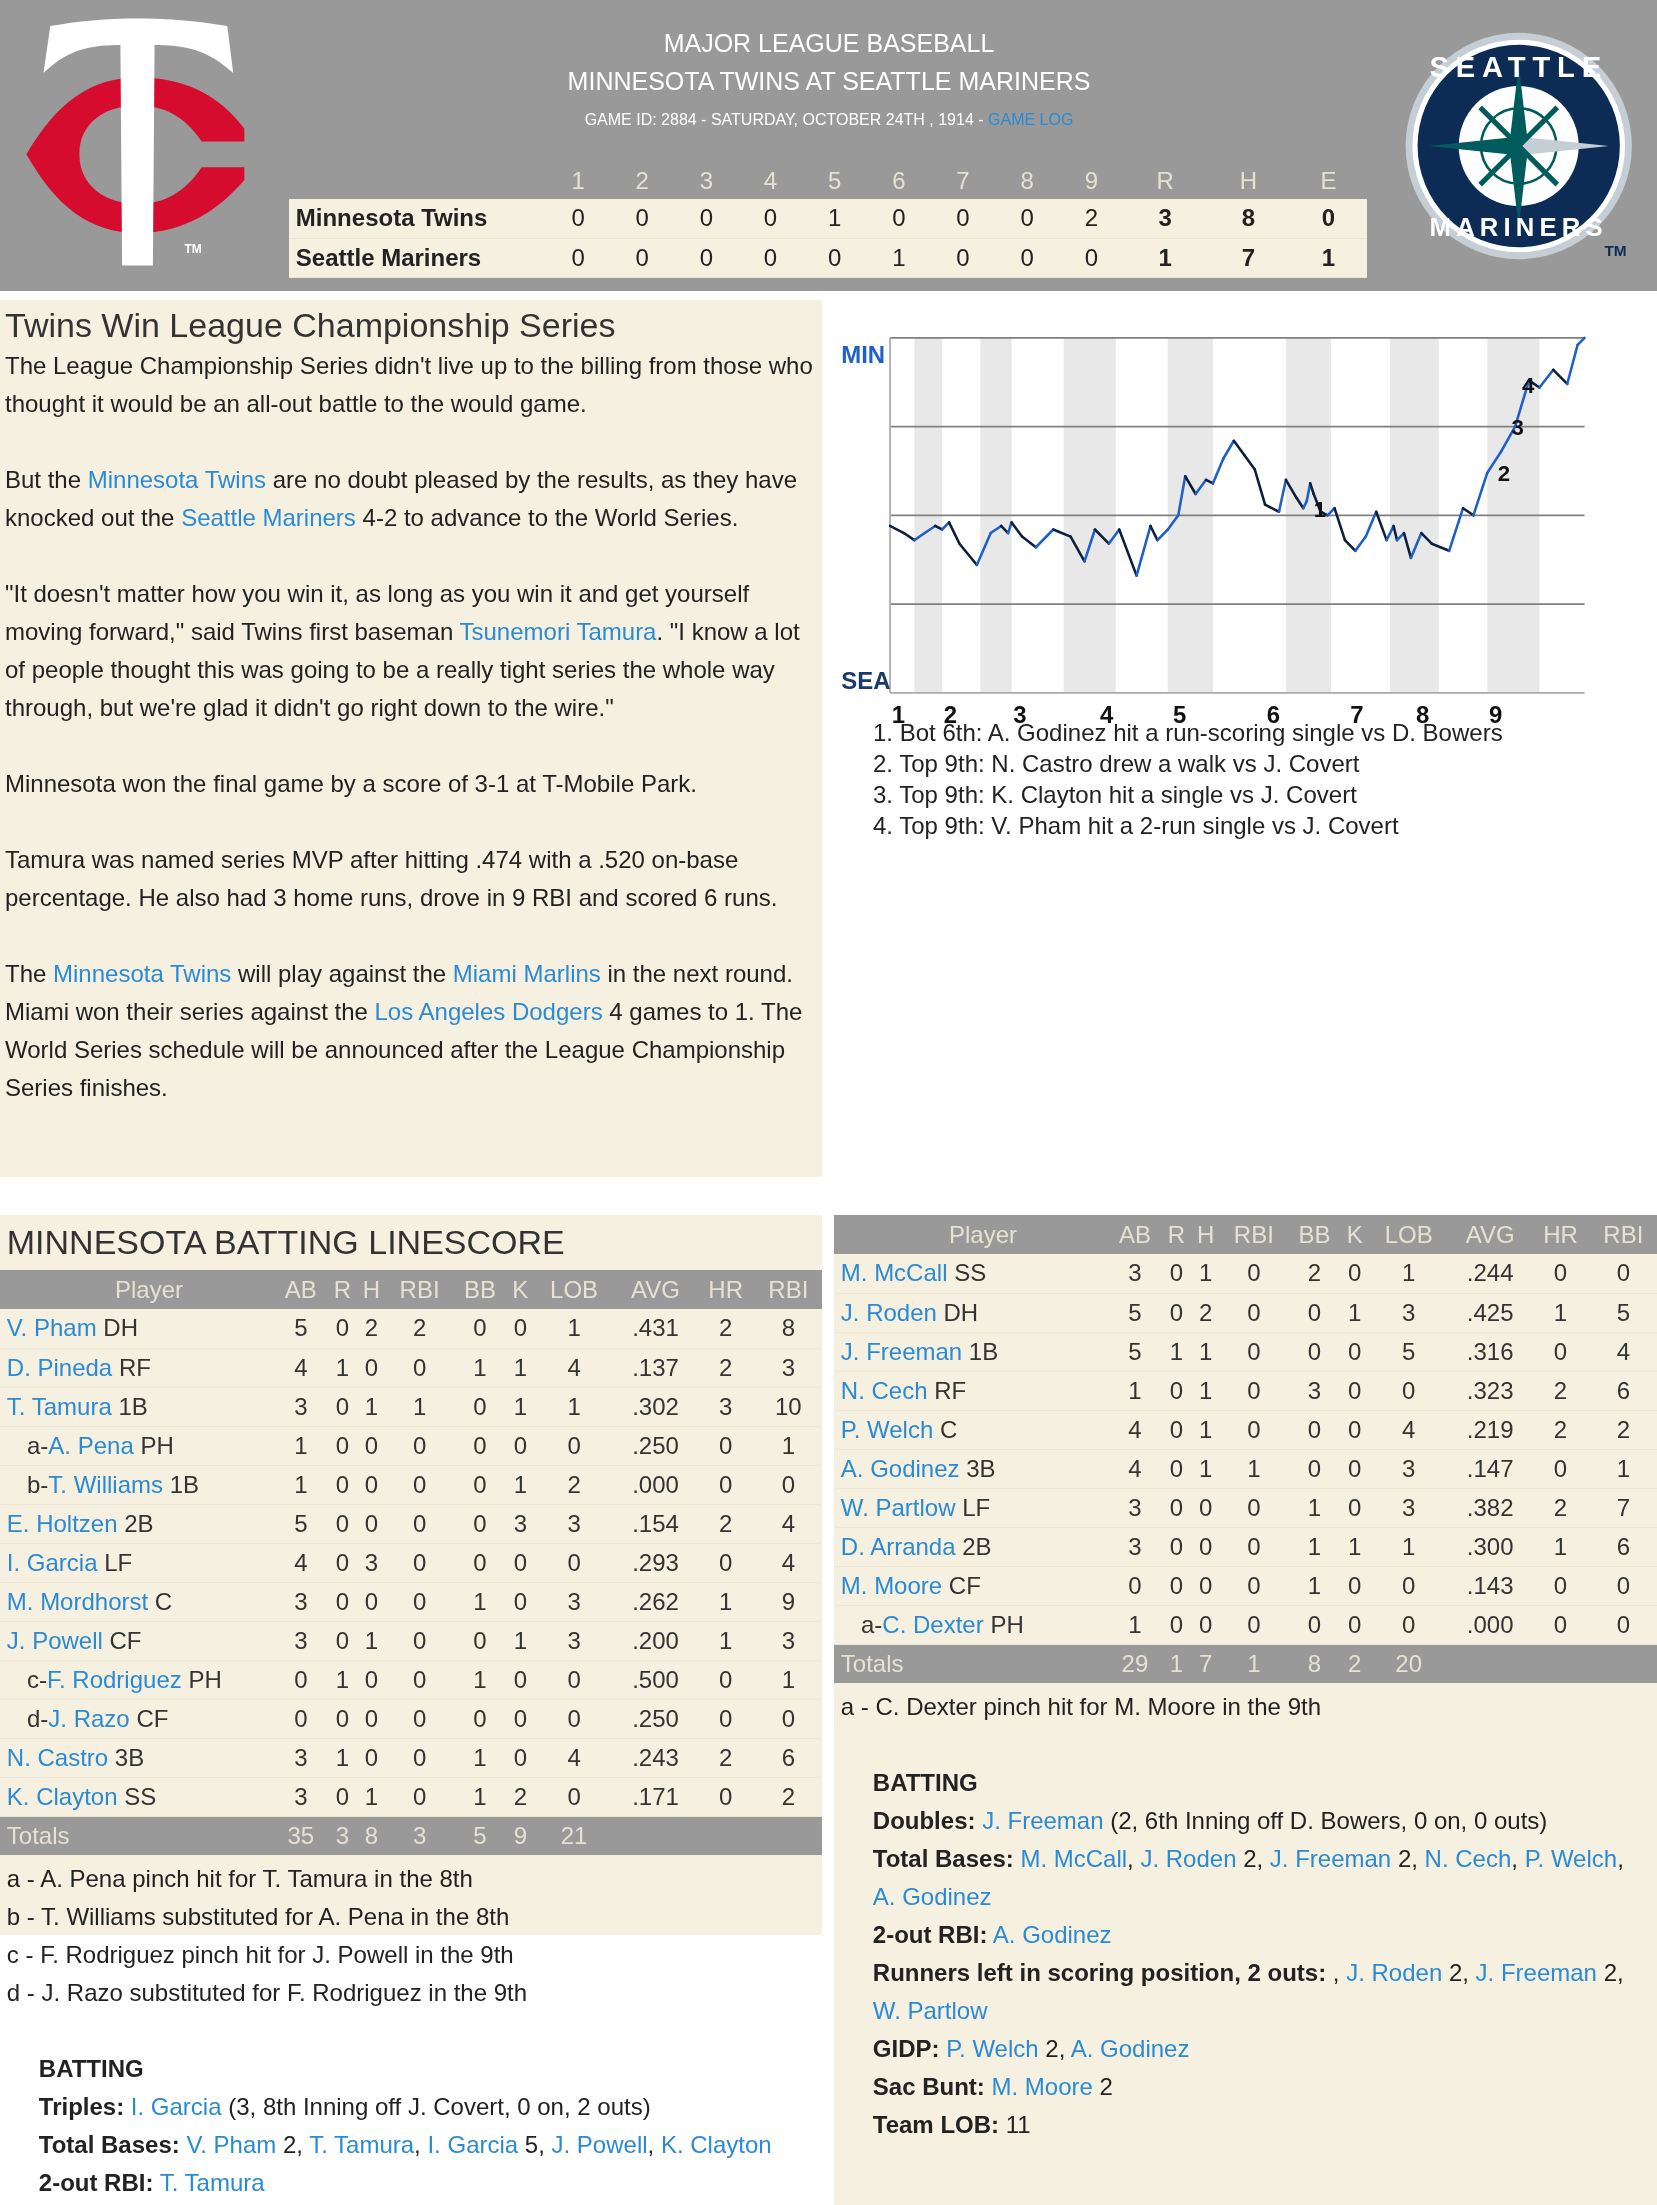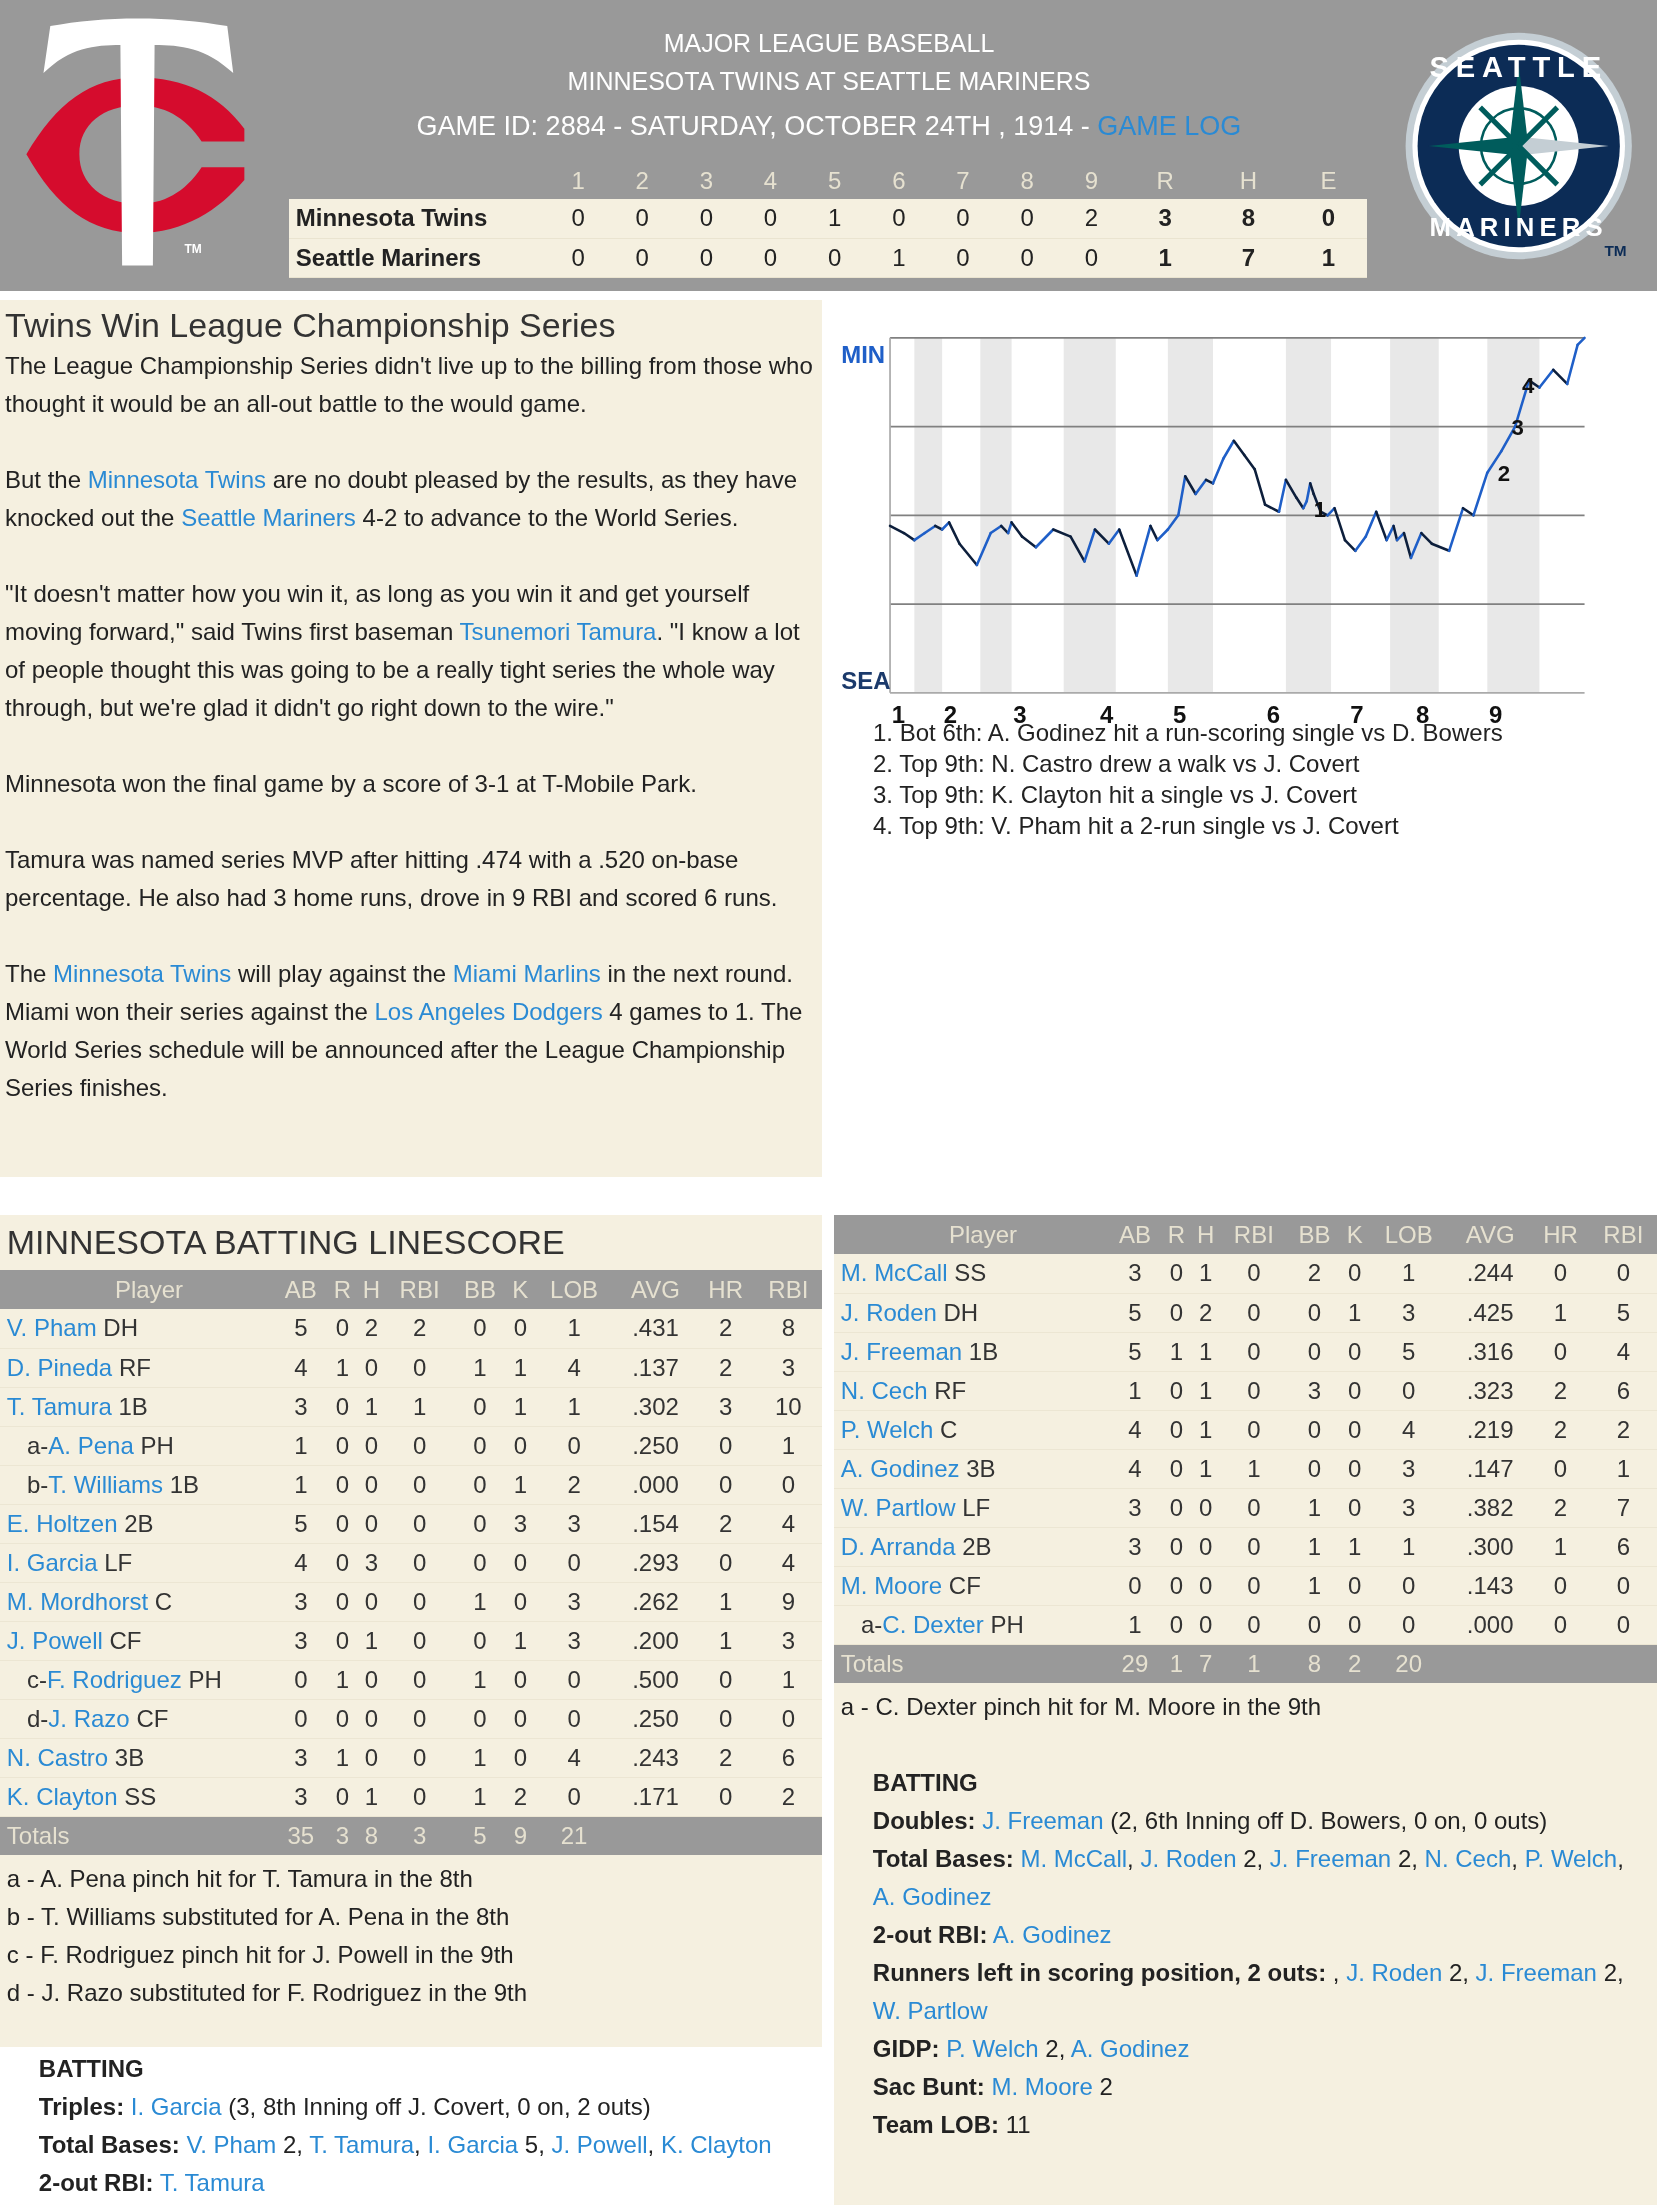--- a/index.html
+++ b/index.html
@@ -7,21 +7,21 @@
   body { font-family: "Liberation Sans", sans-serif; color: #222; position: relative; }
   a, .link { color: #2a8ad4; text-decoration: none; }
 
   
   #header { position: absolute; left: 0; top: 0; width: 1658px; height: 291px; background: #999999; }
   #twins-logo { position: absolute; left: 8.6px; top: 8.6px; width: 257px; height: 265px; }
   #mariners-logo { position: absolute; left: 1403px; top: 26px; width: 240px; height: 240px; }
   .hdr-line { position: absolute; left: 0; width: 1658px; text-align: center; color: #ffffff; font-size: 25px; letter-spacing: 0px; }
   #hdr-l1 { top: 29px; }
   #hdr-l2 { top: 67px; }
-  #hdr-l3 { top: 111px; font-size: 27px; }
+  #hdr-l3 { top: 111px; font-size: 16px; }
   #hdr-l3 .game-log { color: #2a8ad4; }
 
   #linescore { position: absolute; left: 289px; top: 163px; width: 1078px; border-collapse: collapse; font-size: 24px; }
   #linescore th { color: #e6e1d0; font-weight: normal; height: 36px; text-align: center; }
   #linescore td { background: #f5f0e0; height: 39px; text-align: center; color: #222; border-bottom: 1.7px solid #eae4d0; }
   #linescore td.team { text-align: left; padding-left: 6.8px; font-weight: bold; width: 257px; }
   #linescore th.teamh { width: 257px; }
   #linescore td.rhe { font-weight: bold; }
 
   
@@ -29,21 +29,21 @@
   #article h1 { font-weight: normal; font-size: 34px; color: #333; margin-top: 3.4px; line-height: 44px; }
   #article p { font-size: 24px; line-height: 38px; color: #222; margin-bottom: 38px; }
 
   
   #chart-wrap { position: absolute; left: 834px; top: 325px; width: 822px; height: 531px; }
   #wp-svg { position: absolute; left: 0; top: 0; width: 822px; height: 402px; }
   #chart-notes { position: absolute; left: 39px; top: 392px; font-size: 24px; line-height: 31px; color: #222; }
 
   
   .bat { position: absolute; top: 1215px; background: #f5f0e0; }
-  #bat-min { left: 0; width: 822px; height: 832px; }
+  #bat-min { left: 0; width: 822px; height: 720px; }
   #bat-sea { left: 834px; width: 823px; height: 990px; }
   .bat h2 { font-weight: normal; font-size: 34px; color: #333; padding-left: 6.8px; height: 55px; line-height: 55px; }
   .bat table { width: 100%; border-collapse: collapse; font-size: 24px; }
   .bat th { background: #999999; color: #e6e1d0; font-weight: normal; height: 39px; text-align: center; }
   .bat th.ph { text-align: center; padding-left: 24px; }
   .bat td { height: 39px; text-align: center; border-bottom: 1.7px solid #ece6d3; color: #333; }
   .bat td.pn { text-align: left; padding-left: 6.8px; white-space: nowrap; }
   .bat td.pn.sub { padding-left: 27px; }
   .bat tr.totals td { background: #999999; color: #e6e1d0; border-bottom: none; }
   .bat .c-name { width: 274px; }

